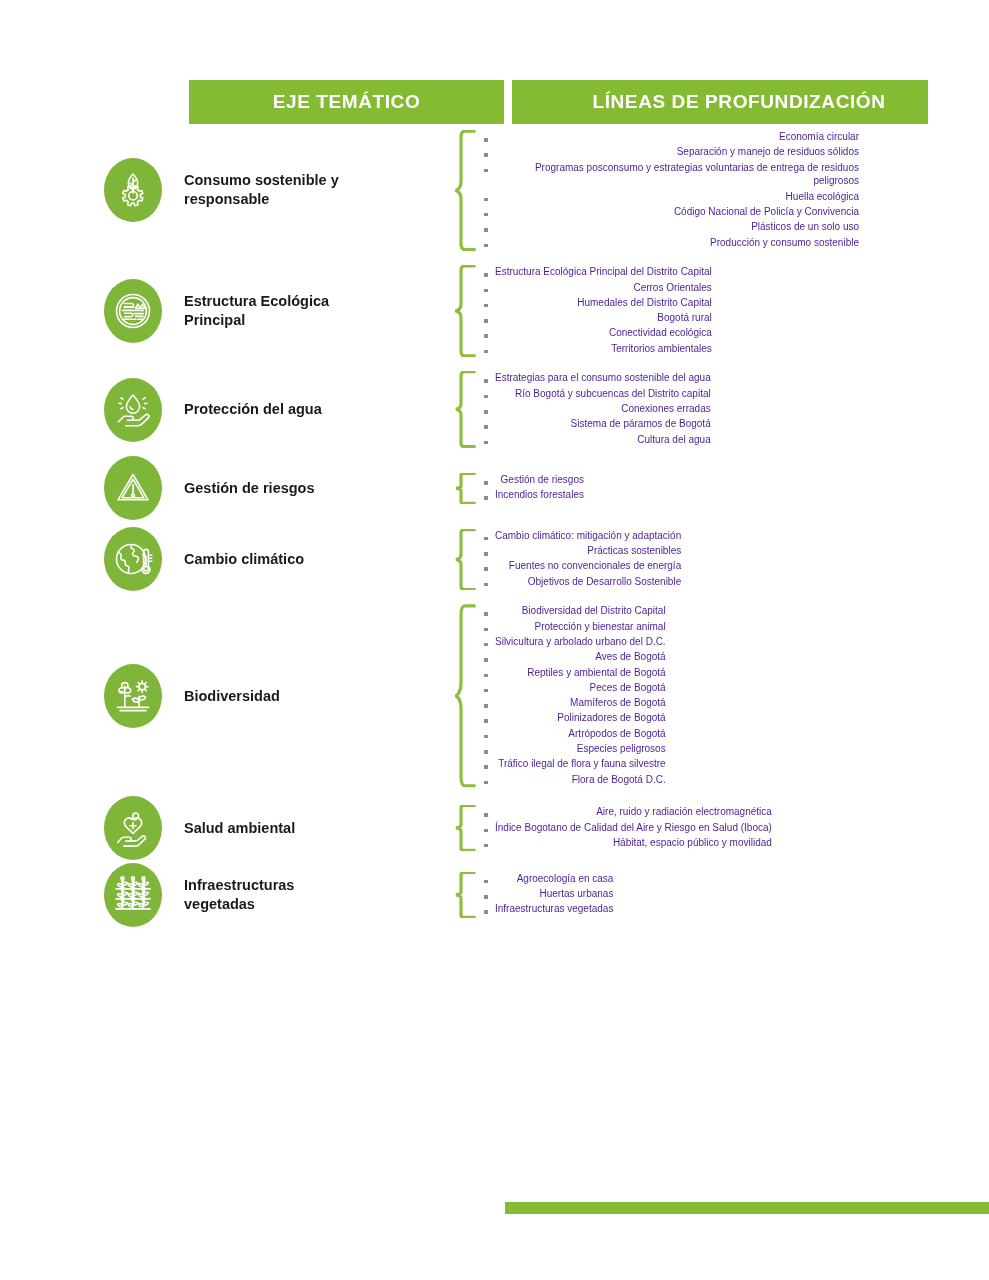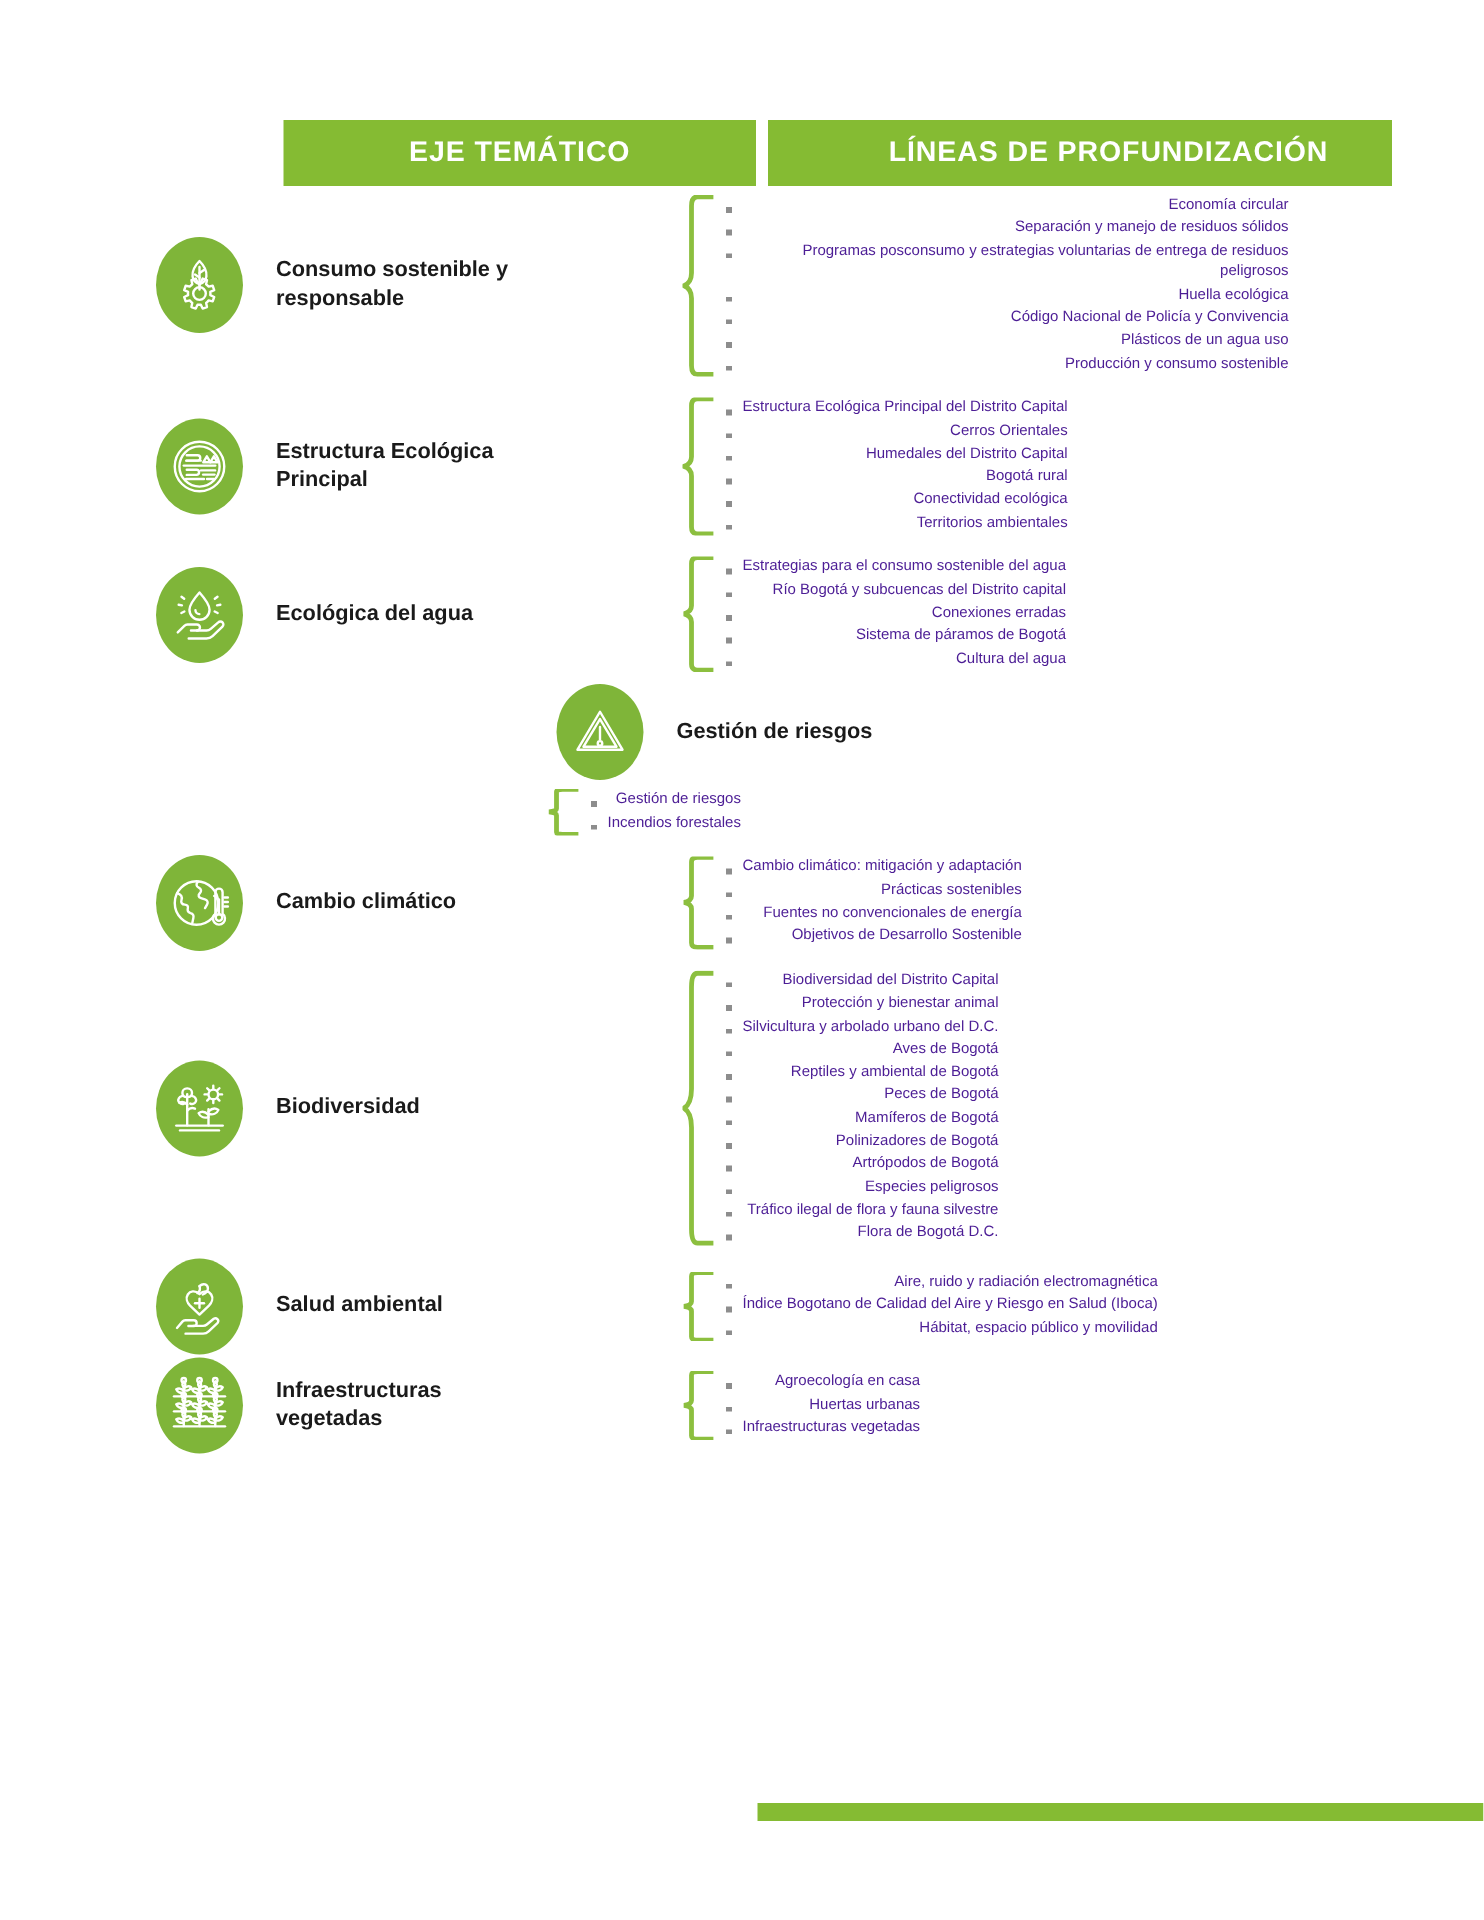--- a/index.html
+++ b/index.html
@@ -172,21 +172,21 @@
           <svg viewBox="0 0 22 100" preserveAspectRatio="none">
     <path d="M19 1 H10 C7 1 6 3 6 6 V43 C6 47 4 49 1 50 C4 51 6 53 6 57 V94 C6 97 7 99 10 99 H19" fill="none" stroke="#8cbf3f" stroke-width="3.2" vector-effect="non-scaling-stroke" stroke-linecap="square"></path>
   </svg>
         </div>
       <ul class="bullet-list">
           <li>Economía circular</li>
           <li>Separación y manejo de residuos sólidos</li>
           <li>Programas posconsumo y estrategias voluntarias de entrega de residuos peligrosos</li>
           <li>Huella ecológica</li>
           <li>Código Nacional de Policía y Convivencia</li>
-          <li>Plásticos de un agua uso</li>
+          <li>Plásticos de un solo uso</li>
           <li>Producción y consumo sostenible</li>
         </ul>
     </div>
     </div>
     <div class="row" style="margin-bottom: 2.415px;">
     <div class="axis-cell">
       <div class="icon-badge">
         <svg width="42" height="44" viewBox="0 0 42 44">
       <circle fill="none" stroke="#ffffff" stroke-width="1.6" stroke-linecap="round" stroke-linejoin="round" cx="21" cy="22" r="16.5"></circle>
       <circle fill="none" stroke="#ffffff" stroke-width="1.6" stroke-linecap="round" stroke-linejoin="round" cx="21" cy="22" r="13.4"></circle>
@@ -229,38 +229,38 @@
       <path fill="none" stroke="#ffffff" stroke-width="1.6" stroke-linecap="round" stroke-linejoin="round" d="M10.8 11.2l-1.8-1.4"></path>
             <path fill="none" stroke="#ffffff" stroke-width="1.6" stroke-linecap="round" stroke-linejoin="round" d="M9.3 15.6l-2.2-.4"></path>
             <path fill="none" stroke="#ffffff" stroke-width="1.6" stroke-linecap="round" stroke-linejoin="round" d="M10.9 19.7l-2 1"></path>
       <path fill="none" stroke="#ffffff" stroke-width="1.6" stroke-linecap="round" stroke-linejoin="round" d="M31.2 11.2l1.8-1.4"></path>
             <path fill="none" stroke="#ffffff" stroke-width="1.6" stroke-linecap="round" stroke-linejoin="round" d="M32.7 15.6l2.2-.4"></path>
             <path fill="none" stroke="#ffffff" stroke-width="1.6" stroke-linecap="round" stroke-linejoin="round" d="M31.1 19.7l2 1"></path>
       <path fill="none" stroke="#ffffff" stroke-width="1.6" stroke-linecap="round" stroke-linejoin="round" d="M6.5 33.6l4.4-4.4a3 3 0 012.1-.9h6.3a2 2 0 010 4h-4"></path>
       <path fill="none" stroke="#ffffff" stroke-width="1.6" stroke-linecap="round" stroke-linejoin="round" d="M19.3 32.3h6.4c1 0 2-.4 2.8-1.1l5-4.3a2 2 0 012.8 2.9l-6.6 6.3a6 6 0 01-4.1 1.6H13.8"></path>
     </svg>
       </div>
-      <div class="axis-label">Ecológica del agua</div>
+      <div class="axis-label">Protección del agua</div>
     </div>
     <div class="lines-cell">
       <div class="brace">
           <svg viewBox="0 0 22 100" preserveAspectRatio="none">
     <path d="M19 1 H10 C7 1 6 3 6 6 V43 C6 47 4 49 1 50 C4 51 6 53 6 57 V94 C6 97 7 99 10 99 H19" fill="none" stroke="#8cbf3f" stroke-width="3.2" vector-effect="non-scaling-stroke" stroke-linecap="square"></path>
   </svg>
         </div>
       <ul class="bullet-list">
           <li>Estrategias para el consumo sostenible del agua</li>
           <li>Río Bogotá y subcuencas del Distrito capital</li>
           <li>Conexiones erradas</li>
           <li>Sistema de páramos de Bogotá</li>
           <li>Cultura del agua</li>
         </ul>
     </div>
     </div>
-    <div class="row" style="margin-bottom: 2.415px; flex-direction: column;">
+    <div class="row" style="margin-bottom: 2.415px;">
     <div class="axis-cell">
       <div class="icon-badge">
         <svg width="42" height="44" viewBox="0 0 42 44">
       <path fill="none" stroke="#ffffff" stroke-width="1.6" stroke-linecap="round" stroke-linejoin="round" d="M21 8.5L36 33.8H6z"></path>
       <path fill="none" stroke="#ffffff" stroke-width="1.6" stroke-linecap="round" stroke-linejoin="round" d="M21 13.4l11 18.4H10z"></path>
       <path fill="none" stroke="#ffffff" stroke-width="1.6" stroke-linecap="round" stroke-linejoin="round" d="M21 18.6v8.2"></path>
       <circle fill="none" stroke="#ffffff" stroke-width="1.6" stroke-linecap="round" stroke-linejoin="round" cx="21" cy="29.6" r="1.5"></circle>
     </svg>
       </div>
       <div class="axis-label">Gestión de riesgos</div>

